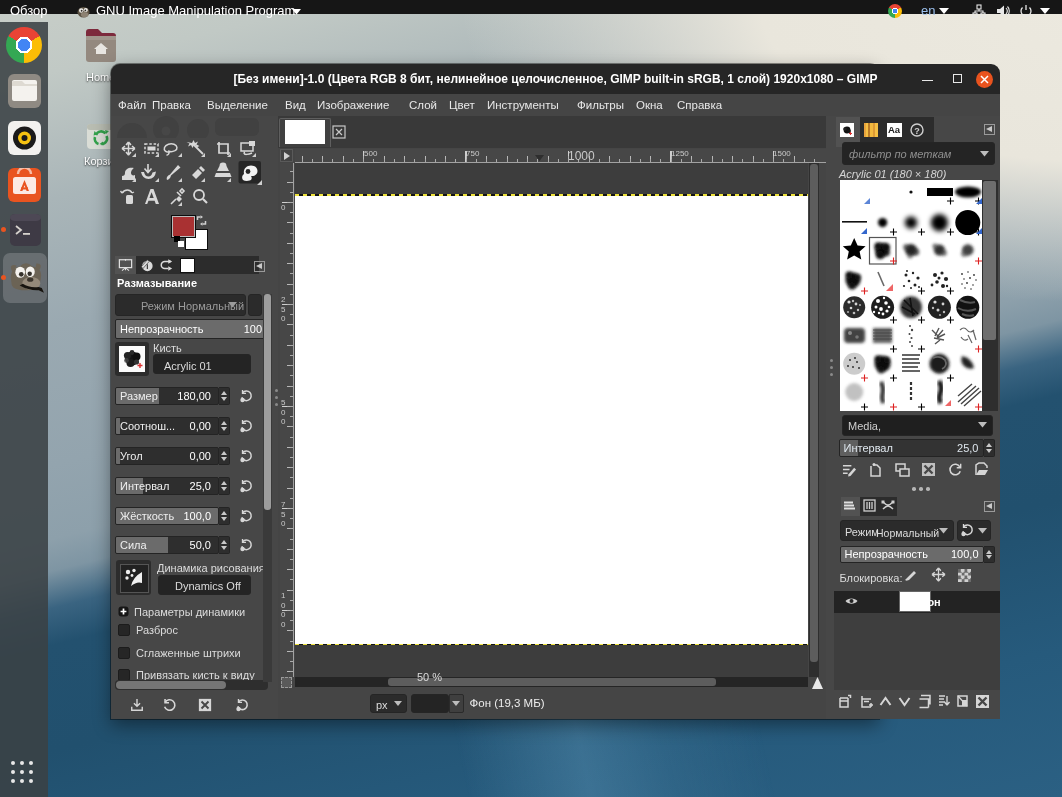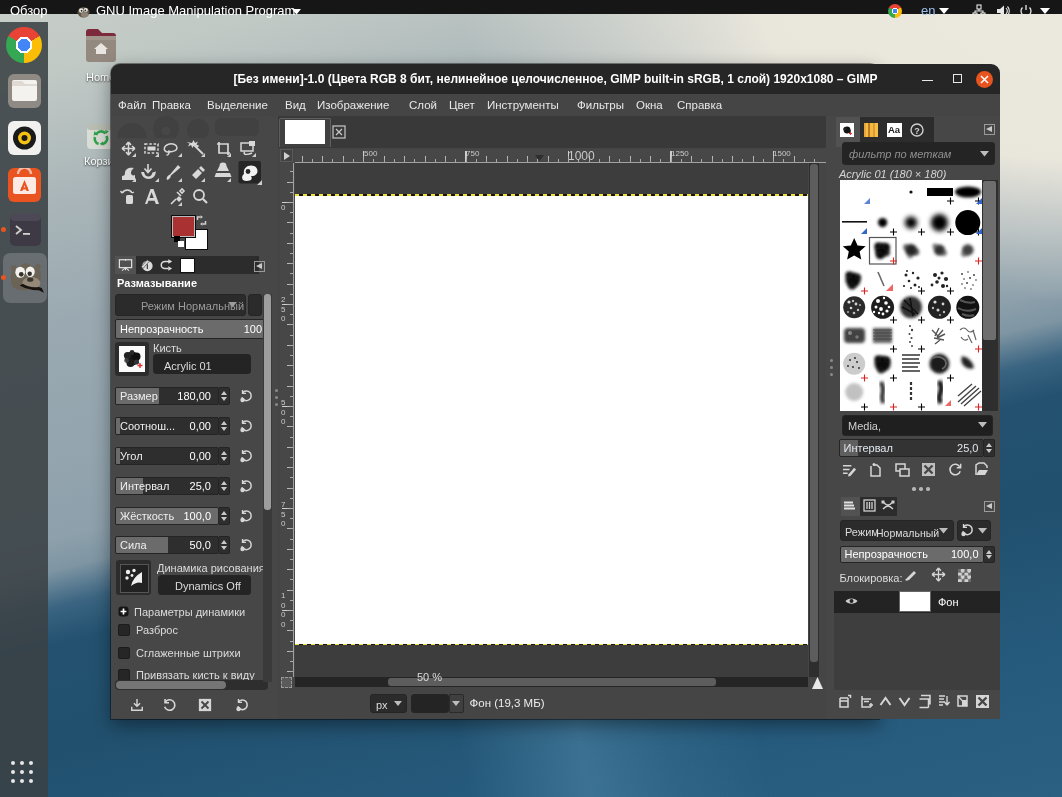--- a/index.html
+++ b/index.html
@@ -865,21 +865,21 @@
       <path d="M8 1 v14 M1 8 h14 M8 1 l-2.5 3 M8 1 l2.5 3 M8 15 l-2.5-3 M8 15 l2.5-3 M1 8 l3-2.5 M1 8 l3 2.5 M15 8 l-3-2.5 M15 8 l-3 2.5" stroke="#d6d6d6" stroke-width="1.4" fill="none"></path>
     </svg>
     <div class="abs" style="left:123.5px;top:452.5px;width:13px;height:13px;background:repeating-conic-gradient(#cfcfcf 0 25%,#6a6a6a 0 50%) 0 0/6.5px 6.5px;"></div>
 
     <div class="abs" style="left:0;top:474.5px;width:166px;height:22px;background:#232323;"></div>
     <svg class="abs" style="left:11px;top:480px;" width="13" height="10" viewBox="0 0 13 10">
       <path d="M.5 5 C3 1.5 10 1.5 12.5 5 C10 8.5 3 8.5 .5 5 Z" fill="#cfcfcf"></path>
       <circle cx="6.5" cy="5" r="2" fill="#232323"></circle>
     </svg>
     <div class="abs" style="left:65.5px;top:476px;width:30px;height:19px;background:#fff;outline:1px solid #666;"></div>
-    <div class="txt" style="left:104px;top:481px;font-weight:normal;color:#fff;">Фон</div>
+    <div class="txt" style="left:84px;top:481px;font-weight:bold;color:#fff;">Фон</div>
     <div class="abs" style="left:0;top:496.5px;width:166px;height:77px;background:#3e3e3e;"></div>
 
     <svg class="abs" style="left:4px;top:578px;" width="14" height="15" viewBox="0 0 14 15">
       <path d="M2 4 h8 M2 4 v9 h8 v-9 M2 7 h8 M10 1.5 h2.5 v2.5" stroke="#d6d6d6" stroke-width="1.5" fill="none"></path>
     </svg>
     <svg class="abs" style="left:26px;top:578px;" width="14" height="15" viewBox="0 0 14 15">
       <path d="M2 2 v11 h9 M2 5 h9 M4 7.5 h5 M11 9 v4 M9 11 h4" stroke="#d6d6d6" stroke-width="1.5" fill="none"></path>
     </svg>
     <svg class="abs" style="left:45px;top:580px;" width="13" height="11" viewBox="0 0 13 11">
       <path d="M1.5 9 L6.5 2 L11.5 9" stroke="#d6d6d6" stroke-width="2" fill="none"></path>

